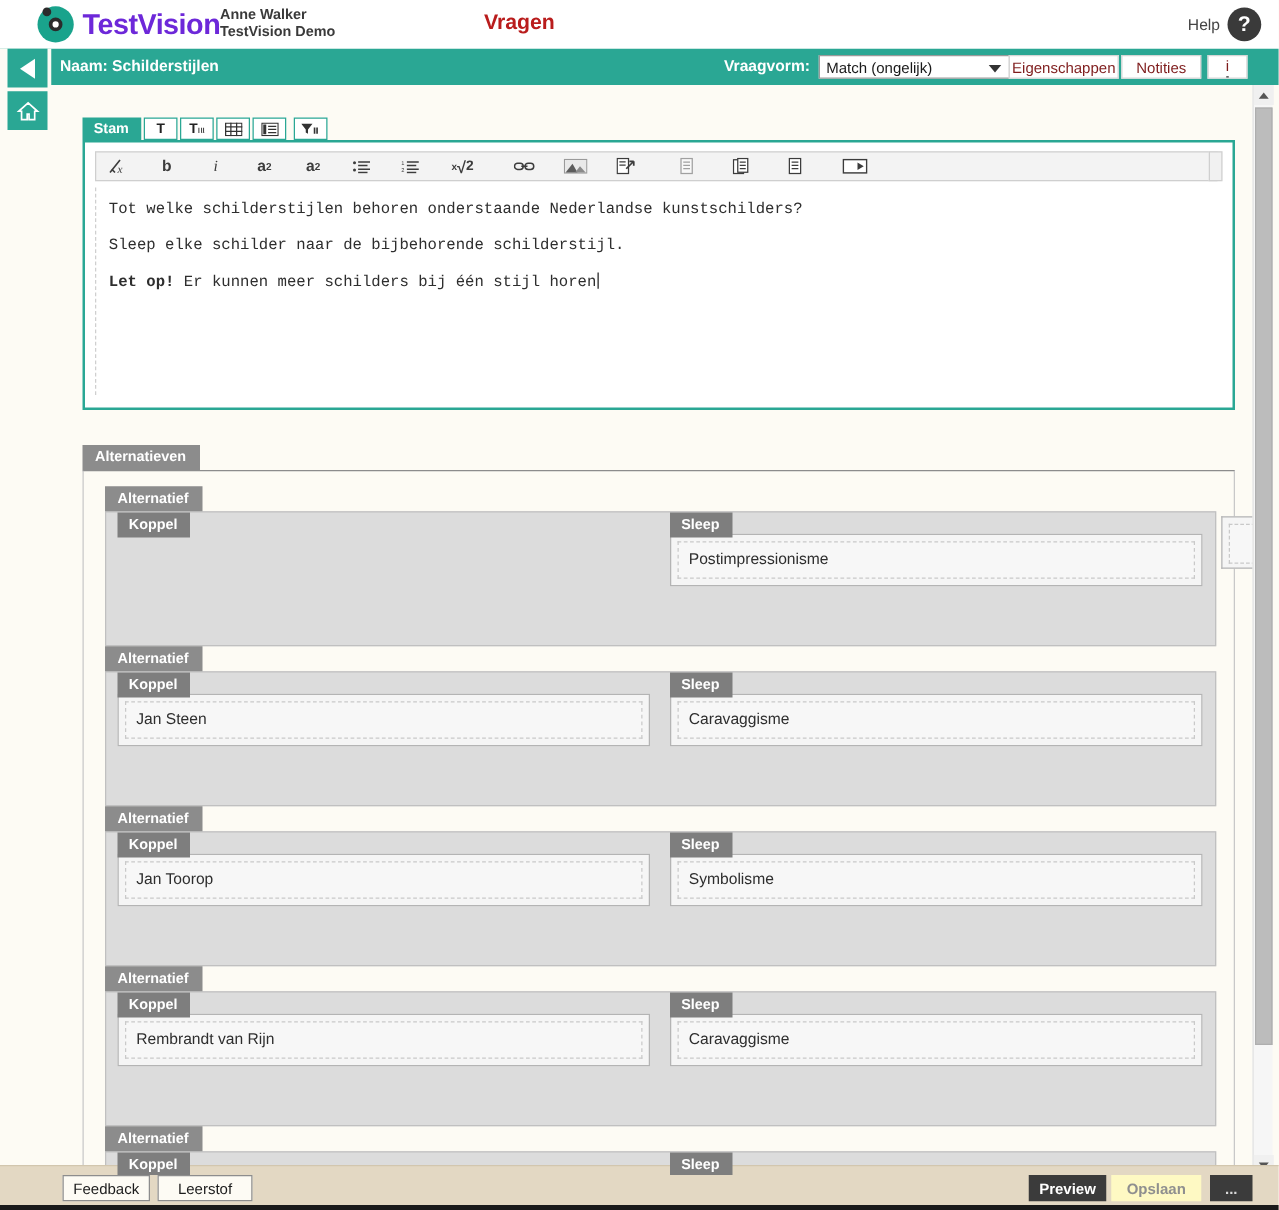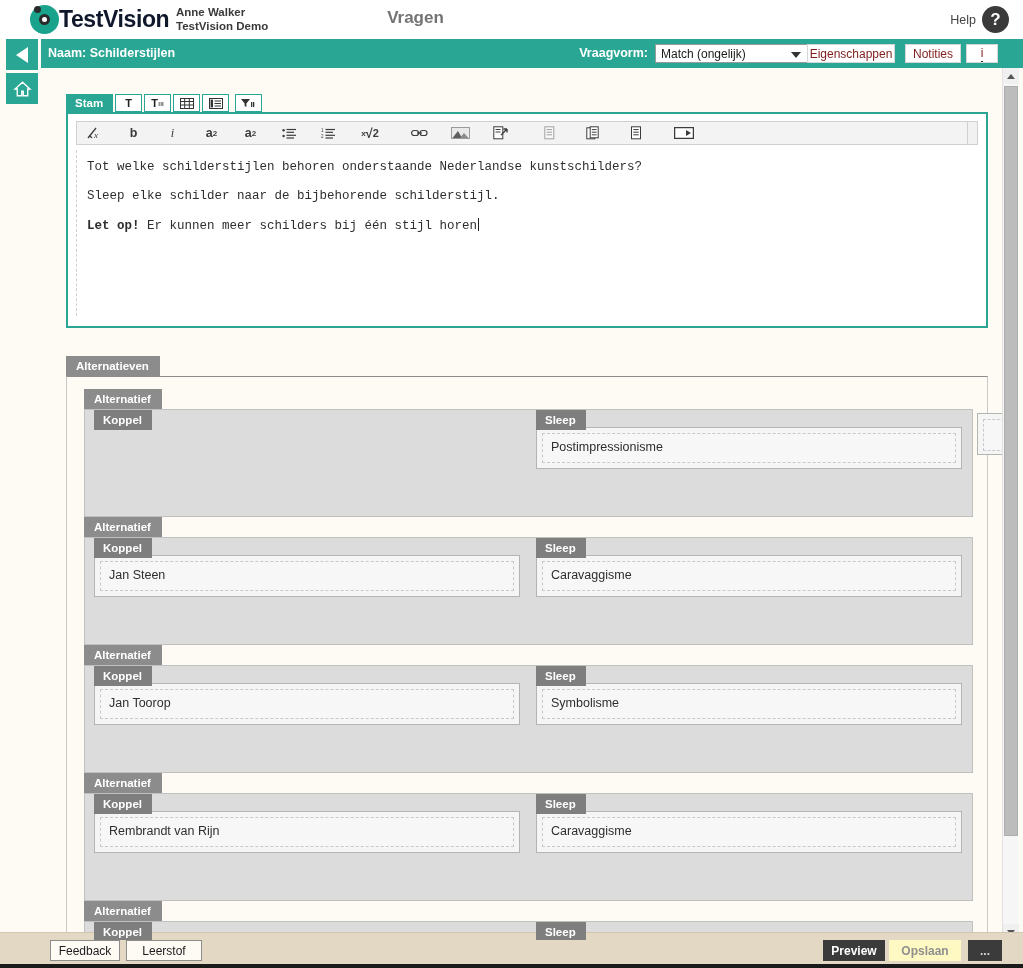--- a/index.html
+++ b/index.html
@@ -25,30 +25,30 @@
   .logo-mark::after {
     content: ""; position: absolute; left: 9px; top: 9px;
     width: 11px; height: 11px; border-radius: 50%;
     background: #fff; border: 3px solid #2b2b2b; box-sizing: border-box;
   }
   .logo-mark::before {
     content: ""; position: absolute; left: 4px; top: 1px;
     width: 7px; height: 7px; border-radius: 50%; background: #2b2b2b;
   }
   .logo-text {
-    font-size: 23px; font-weight: bold; color: #0f172a;
+    margin-left: 7px; font-size: 23px; font-weight: bold; color: #6d28d9;
     letter-spacing: -0.4px;
   }
   .user-block {
     position: absolute; left: 176px; top: 6px;
     font-size: 11.5px; color: #3a3a3a; line-height: 13.5px; font-weight: bold;
   }
   .page-title {
     position: absolute; left: 0; top: 8px; width: 831px; text-align: center;
-    font-size: 17px; font-weight: bold; color: #737373;
+    font-size: 17px; font-weight: bold; color: #b91c1c;
   }
   .help-wrap { position: absolute; right: 14px; top: 6px; display: flex; align-items: center; }
   .help-label { font-size: 12.5px; color: #444; margin-right: 6px; }
   .help-circle {
     width: 27px; height: 27px; border-radius: 50%; background: #3a3a3a;
     color: #fff; font-size: 17px; font-weight: bold;
     display: flex; align-items: center; justify-content: center;
   }
 
   
@@ -81,21 +81,21 @@
     border-right: 5px solid transparent; border-top: 6px solid #333;
   }
   .tbtn {
     position: absolute; top: 44px; height: 19px;
     background: #ffffff; border: 1px solid #d6d6d6;
     font-size: 12px; color: #7f1d1d;
     display: flex; align-items: center; justify-content: center;
     padding: 0 9px;
   }
   #btn-eigen { right: 128px; width: 88px; }
-  #btn-notities { right: 62px; width: 56px; }
+  #btn-notities { right: 62px; width: 64px; }
   #btn-info { right: 25px; width: 32px; font-weight: normal; }
 
   
   .rail {
     position: absolute; left: 0; top: 39px; width: 41px; height: 901px;
     background: #fdfbf4;
   }
   .rail-btn {
     position: absolute; left: 6px; width: 32px; height: 31px;
     background: #2aa794; display: flex; align-items: center; justify-content: center;

